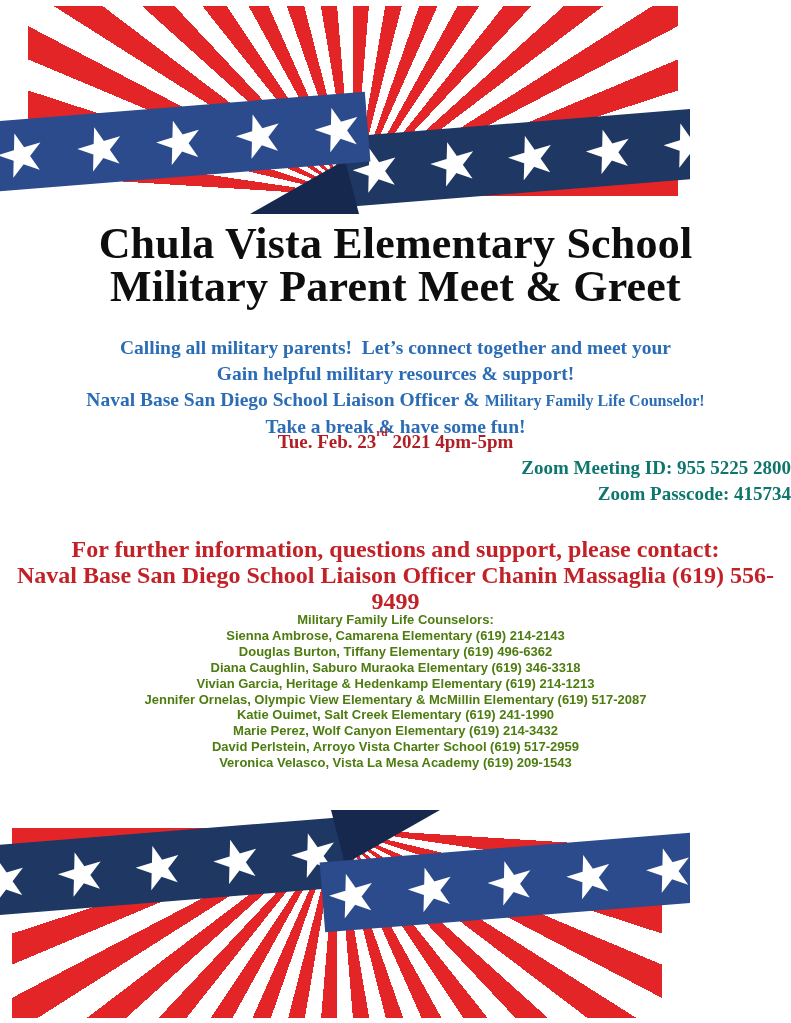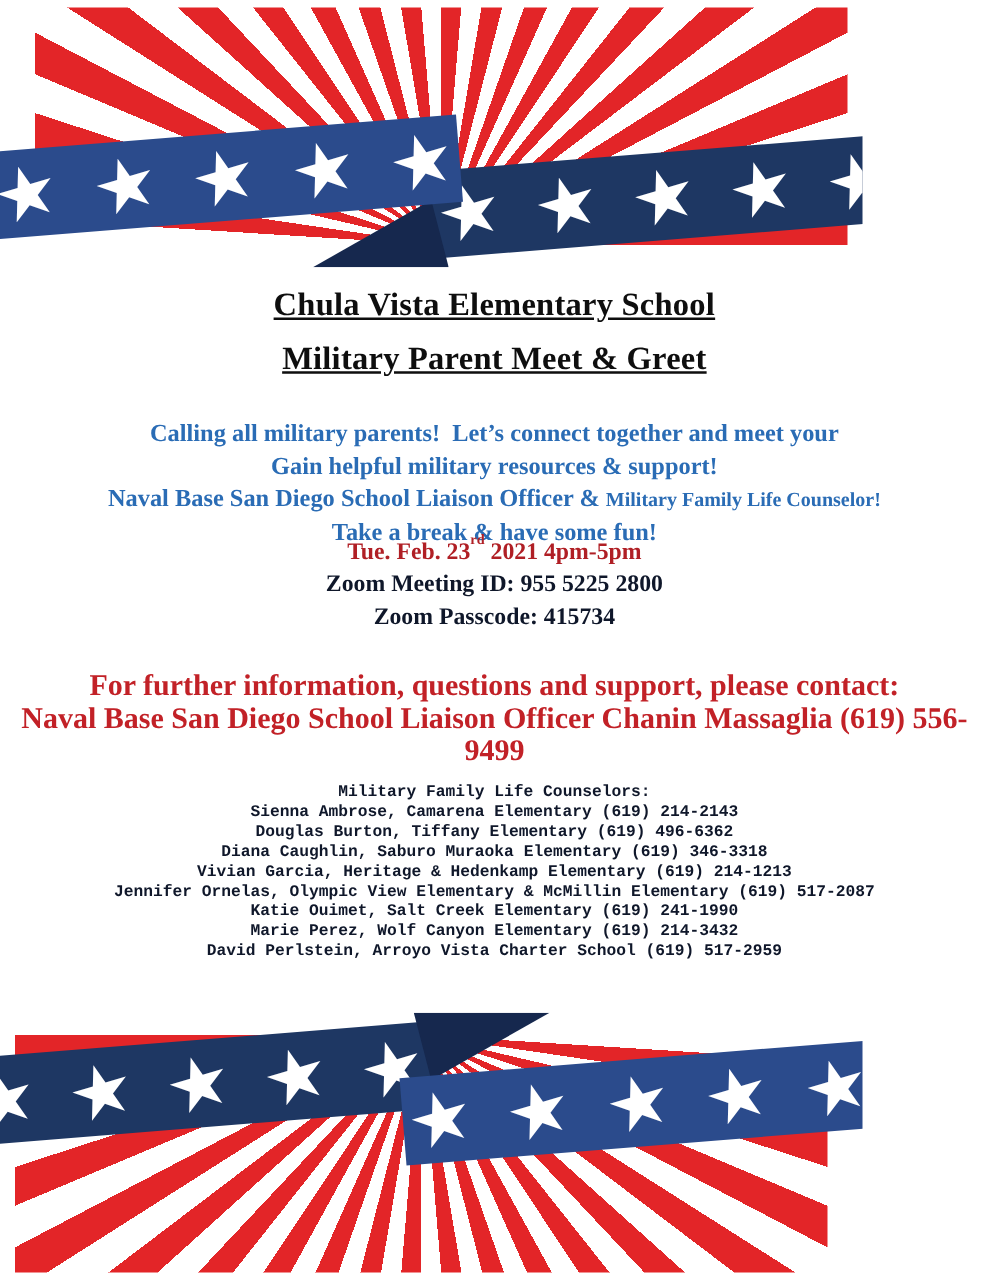--- a/index.html
+++ b/index.html
@@ -31,36 +31,36 @@
   .star {
     font-family:"DejaVu Sans", sans-serif;
     font-size:58px; line-height:70px; color:#ffffff;
     transform:rotate(-12deg); display:inline-block;
   }
   .banner-bottom .star { transform:rotate(168deg); } 
 
   
   .tblock { position:absolute; left:0; width:100%; text-align:center; font-weight:bold; }
 
-  .headline { top:222px; font-size:26px; line-height:43px; color:#0e0e0e; letter-spacing:.2px;text-decoration:underline; }
+  .headline { top:222px; font-size:44px; line-height:43px; color:#0e0e0e; letter-spacing:.2px; }
 
   .intro { top:320px; font-size:19.5px; line-height:26px; color:#2a6cb5; }
   .intro .pre { white-space:pre-wrap;margin-top:15px; }
   .intro .small { font-size:16px; }
 
   .meeting { top:424px; font-size:19px; line-height:26px; }
   .meeting .red  { color:#b01f25; }
-  .meeting .blue { color:#0f172a; }
+  .meeting .blue { color:#0f766e;text-align:right; }
   .meeting sup { font-size:60%; position:relative; top:-0.45em; }
 
   .contact { top:536px; font-size:24px; line-height:26px; color:#c22127; }
 
   .counselors {
-    top:626px; font-family:Liberation Mono, monospace;
-    font-size:13px; line-height:15.9px; color:#0f172a;
+    top:612px; font-family:Liberation Sans, sans-serif;
+    font-size:13px; line-height:15.9px; color:#4d7c0f;
   }
 </style>
 </head>
 <body>
 
 <div class="page">
 
   <div class="banner banner-top">
     <div class="sunburst"></div>
     <div class="ribbon ribbon-right">
@@ -107,20 +107,21 @@
     <div>Military Family Life Counselors:</div>
     <div>
         <div>Sienna Ambrose, Camarena Elementary (619) 214-2143</div>
         <div>Douglas Burton, Tiffany Elementary (619) 496-6362</div>
         <div>Diana Caughlin, Saburo Muraoka Elementary (619) 346-3318</div>
         <div>Vivian Garcia, Heritage &amp; Hedenkamp Elementary (619) 214-1213</div>
         <div>Jennifer Ornelas, Olympic View Elementary &amp; McMillin Elementary (619) 517-2087</div>
         <div>Katie Ouimet, Salt Creek Elementary (619) 241-1990</div>
         <div>Marie Perez, Wolf Canyon Elementary (619) 214-3432</div>
         <div>David Perlstein, Arroyo Vista Charter School (619) 517-2959</div>
+        <div>Veronica Velasco, Vista La Mesa Academy (619) 209-1543</div>
       </div>
   </div>
 
   <div class="banner banner-bottom">
     <div class="sunburst"></div>
     <div class="ribbon ribbon-right">
       <span class="star">★</span>
       <span class="star">★</span>
       <span class="star">★</span>
       <span class="star">★</span>

